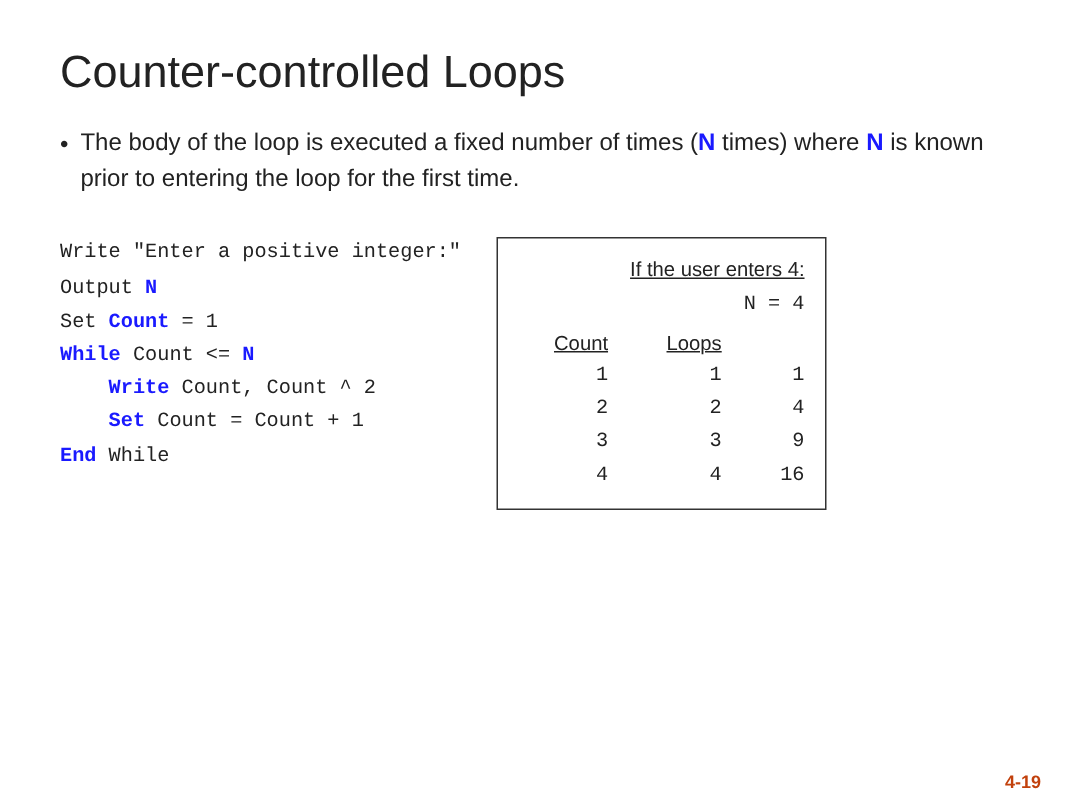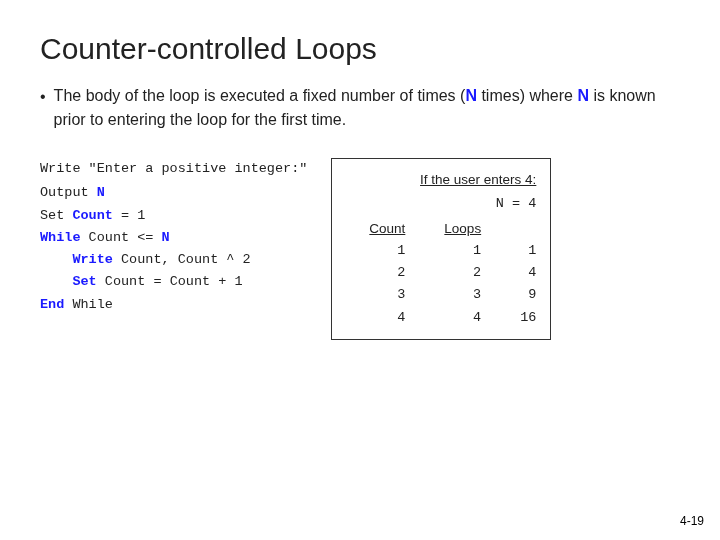--- a/index.html
+++ b/index.html
@@ -108,23 +108,24 @@
 
     .info-n {
       font-family: Liberation Mono, monospace;
       font-size: 13.5px;
       margin-bottom: 2px;
     }
 
     .page-number {
       position: absolute;
       bottom: 12px;
-      right: 16px;
+      right: 26px;
       font-size: 12px;
-      color: #000000;
+      color: #c2410c;
+      font-weight: bold;
     }
 
     .write-line {
       margin-bottom: 2px;
     }
   </style>
 </head>
 <body>
 
 <div class="page-container">

